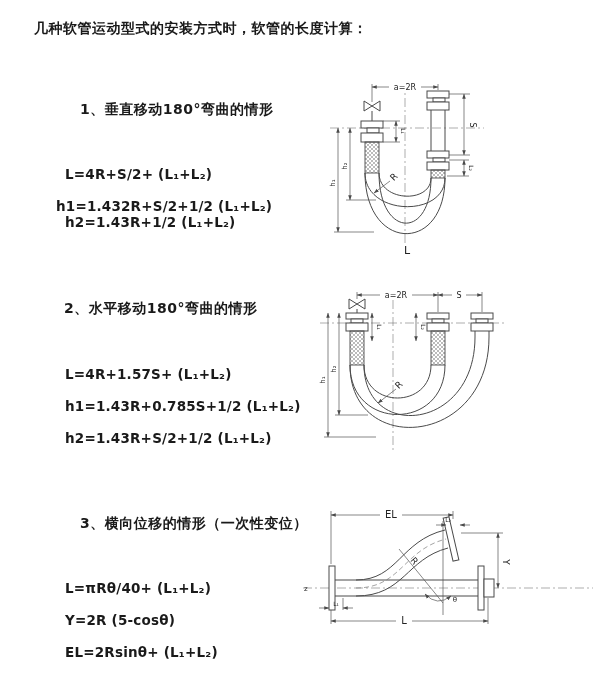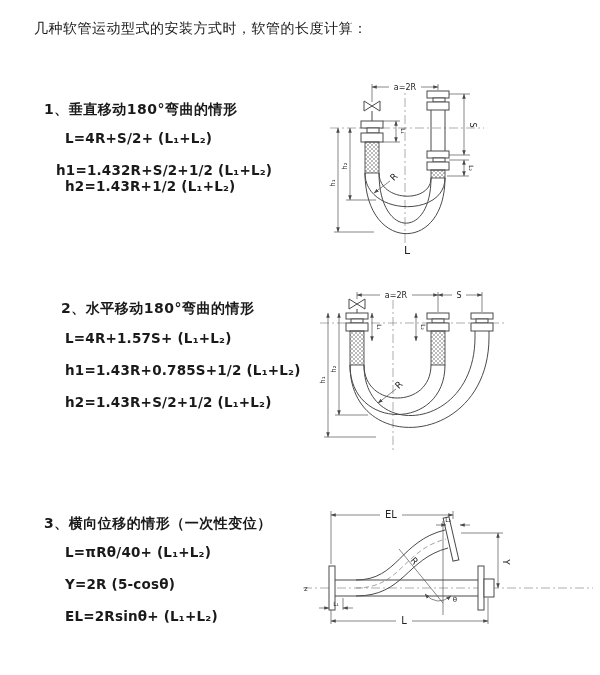--- a/index.html
+++ b/index.html
@@ -2,23 +2,23 @@
 <html><head>
 <meta charset="utf-8">
 <style>
   html,body{margin:0;padding:0;}
   body{
     width:600px;height:675px;position:relative;overflow:hidden;
     background:#ffffff;color:#1a1a1a;
     font-family:"DejaVu Sans","Liberation Sans",sans-serif;
   }
   .abs{position:absolute;}
-  .page-title{left:34px;top:20px;font-size:14px;font-weight:400;letter-spacing:.5px;}
-  .sec-heading{font-size:14px;font-weight:600;letter-spacing:.5px;}
-  .formula{font-size:13.5px;font-weight:600;letter-spacing:.2px;}
+  .page-title{left:34px;top:20px;font-size:14px;font-weight:700;letter-spacing:.5px;}
+  .sec-heading{font-size:14px;font-weight:600;letter-spacing:.5px;margin-left:36px;}
+  .formula{font-size:13.5px;font-weight:600;letter-spacing:.2px;margin-top:36px;}
   svg.diagram{position:absolute;overflow:visible;}
   svg text{font-family:"DejaVu Sans","Liberation Sans",sans-serif;fill:#222;}
   .ln{stroke:#4a4a4a;stroke-width:1;fill:none;}
   .fl{stroke:#4a4a4a;stroke-width:1;fill:#ffffff;}
   .thin{stroke:#555555;stroke-width:.7;fill:none;}
   .cl{stroke:#777777;stroke-width:.6;fill:none;stroke-dasharray:9 3 2 3;}
   .dsh{stroke:#666666;stroke-width:.6;fill:none;stroke-dasharray:5 3;}
   .mask{fill:#ffffff;stroke:none;}
   .braid{fill:url(#hatch);stroke:#4a4a4a;stroke-width:.9;}
 </style>
@@ -36,21 +36,21 @@
   </defs>
 </svg>
 
 <div class="abs page-title">几种软管运动型式的安装方式时，软管的长度计算：</div>
 
 <div class="abs sec-heading" style="left:44px;top:101px">1、垂直移动180°弯曲的情形</div>
 <div class="abs formula" style="left:65px;top:130px">L=4R+S/2+ (L₁+L₂)</div>
 <div class="abs formula" style="left:56px;top:162px">h1=1.432R+S/2+1/2 (L₁+L₂)</div>
 <div class="abs formula" style="left:65px;top:178px">h2=1.43R+1/2 (L₁+L₂)</div>
 
-<div class="abs sec-heading" style="left:61px;top:300px">2、水平移动180°弯曲的情形</div>
+<div class="abs sec-heading" style="left:28px;top:300px">2、水平移动180°弯曲的情形</div>
 <div class="abs formula" style="left:65px;top:330px">L=4R+1.57S+ (L₁+L₂)</div>
 <div class="abs formula" style="left:65px;top:362px">h1=1.43R+0.785S+1/2 (L₁+L₂)</div>
 <div class="abs formula" style="left:65px;top:394px">h2=1.43R+S/2+1/2 (L₁+L₂)</div>
 
 <div class="abs sec-heading" style="left:44px;top:515px">3、横向位移的情形（一次性变位）</div>
 <div class="abs formula" style="left:65px;top:544px">L=πRθ/40+ (L₁+L₂)</div>
 <div class="abs formula" style="left:65px;top:576px">Y=2R (5-cosθ)</div>
 <div class="abs formula" style="left:65px;top:608px">EL=2Rsinθ+ (L₁+L₂)</div>
 
 <svg class="diagram" style="left:312px;top:73px" width="280" height="185" viewBox="0 0 280 185">

